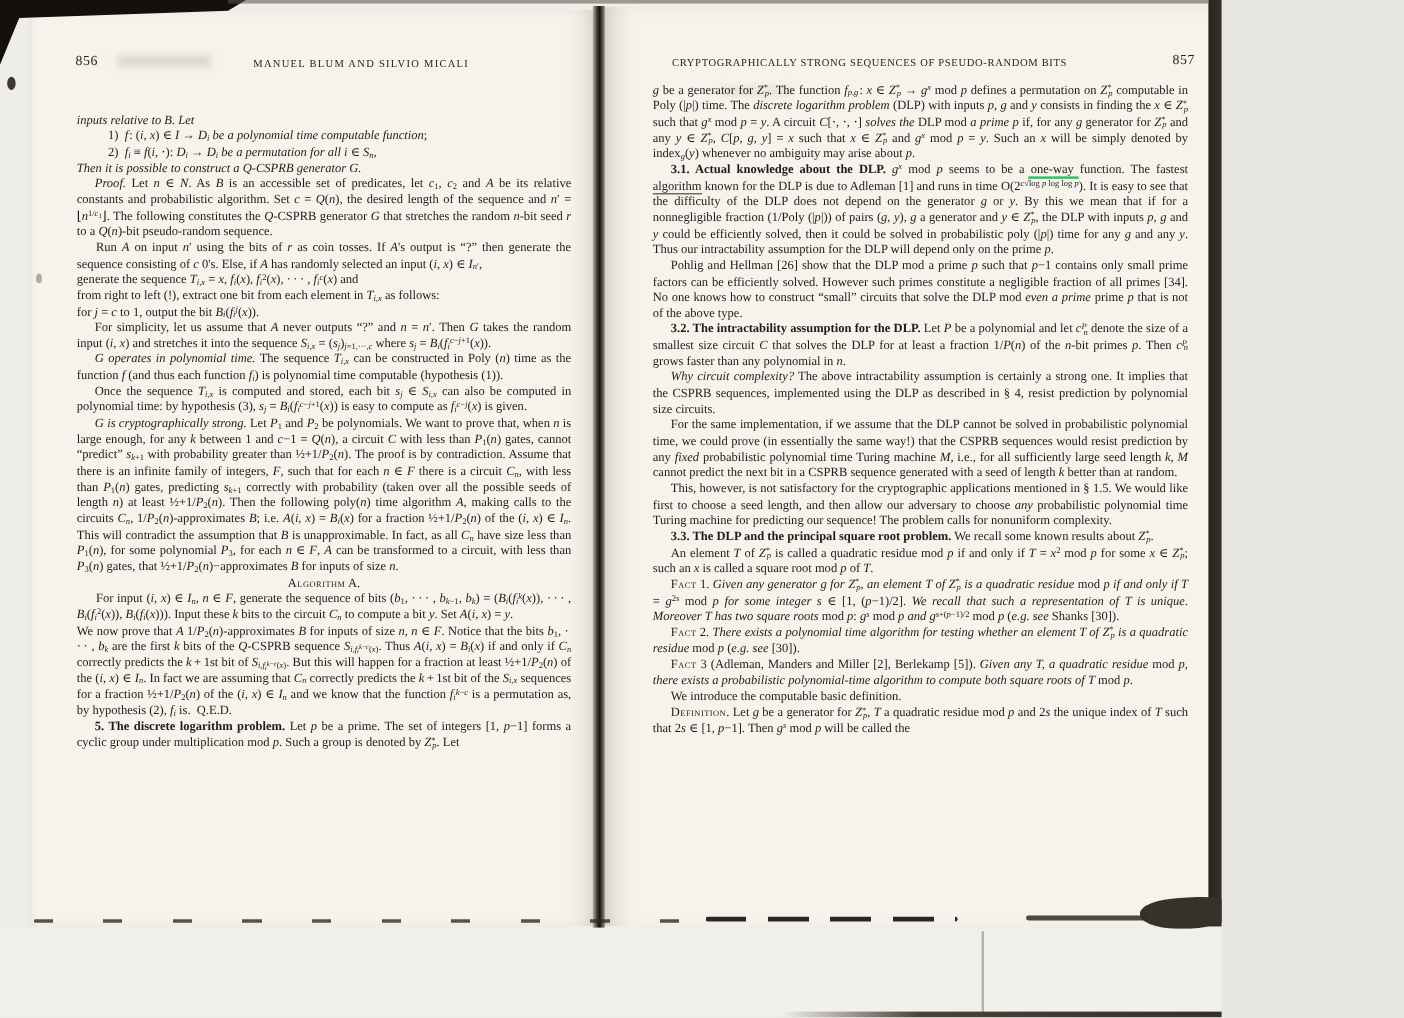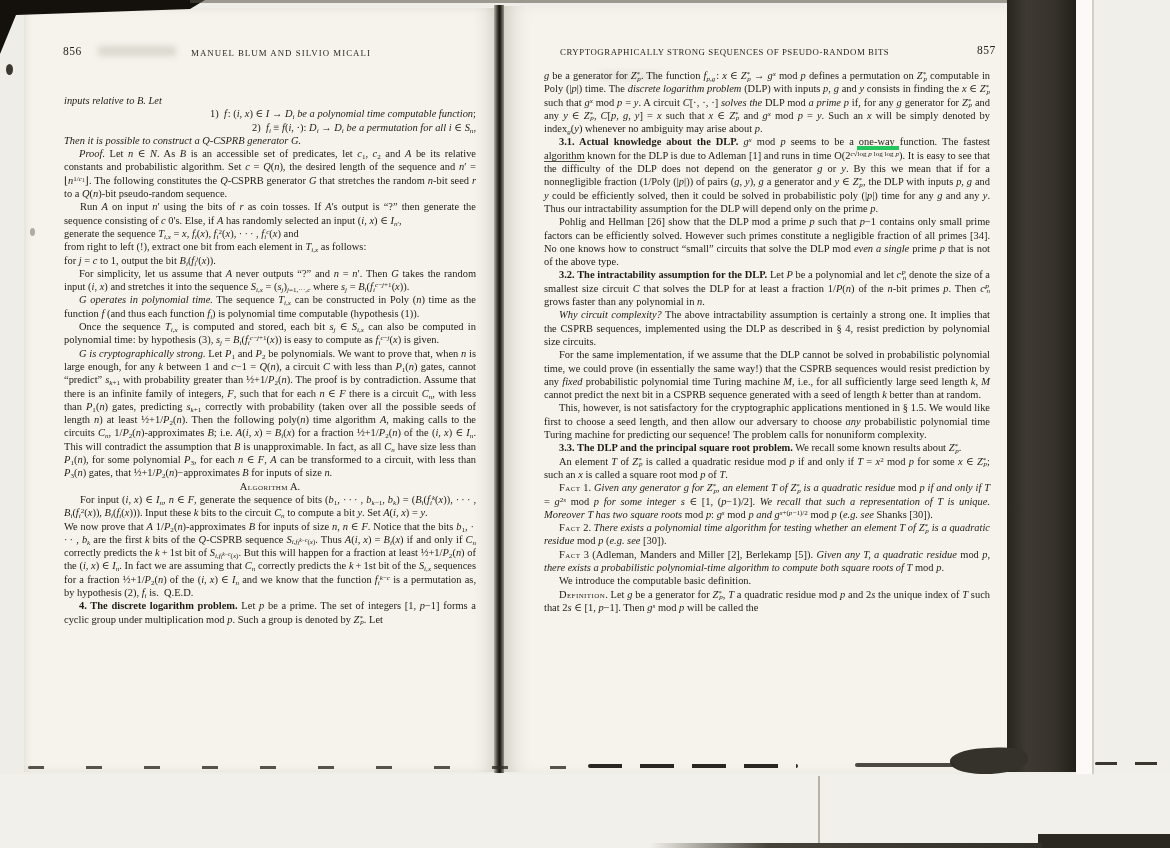--- a/index.html
+++ b/index.html
@@ -1,16 +1,16 @@
 <!DOCTYPE html>
 <html><head>
 <meta charset="utf-8">
 <style>
   html,body{margin:0;padding:0;background:#e8e6e0;}
-  #canvas{position:relative;width:1170px;height:848px;background:#efede7;overflow:hidden;
+  #canvas{position:relative;width:1018px;height:848px;background:#efede7;overflow:hidden;
           font-family:"Liberation Serif","DejaVu Serif",serif;color:#211d18;}
   .abs{position:absolute;}
   .paper{position:absolute;background:#f5f3ec;}
   #paper-left{left:24px;top:8px;width:473px;height:764px;
       box-shadow:inset -16px 0 20px -12px #c7c3b8, inset 4px 0 8px -4px #dbd7ce;}
   #paper-right{left:503px;top:6px;width:504px;height:766px;
       box-shadow:inset 18px 0 22px -14px #c3bfb4;}
   #gutter{left:494px;top:5px;width:10px;height:768px;
       background:linear-gradient(90deg,#b5b1a6,#39352e 38%,#16130f 58%,#938f84);}
   #edge-strip{left:1007px;top:0;width:69px;height:772px;
@@ -35,47 +35,47 @@
   #bottom-bar-1{left:1038px;top:834px;width:132px;height:14px;background:#2b2822;}
   #bottom-bar-2{left:650px;top:843px;width:392px;height:5px;
       background:linear-gradient(90deg,rgba(70,66,58,0),#46423a 30%,#322f29);}
   #speck-1{left:6px;top:64px;width:7px;height:11px;background:#3b3831;border-radius:50%;}
   #speck-2{left:30px;top:228px;width:5px;height:8px;background:#928e85;border-radius:50%;opacity:.7;}
   #smudge-1{left:98px;top:46px;width:78px;height:10px;background:#c6c2b6;filter:blur(3px);opacity:.55;}
   #smudge-2{left:600px;top:72px;width:60px;height:8px;background:#cfcbc0;filter:blur(3px);opacity:.4;}
 
   .runhead{position:absolute;font-size:8.8px;letter-spacing:1.05px;color:#2b2620;white-space:nowrap;}
   .pagenum{position:absolute;font-size:11.5px;letter-spacing:.5px;color:#241f19;}
-  #lp-head{left:116px;top:48px;width:330px;text-align:center;}
+  #lp-head{left:136px;top:48px;width:330px;text-align:center;}
   #rp-head{left:560px;top:47px;width:396px;letter-spacing:.55px;}
   #lp-num{left:63px;top:45px;}
   #rp-num{left:977px;top:44px;}
 
   .page-col{position:absolute;font-size:10.45px;line-height:13.3px;text-align:justify;color:#1f1b16;}
   #col-left{left:64px;top:66px;width:412px;margin-top:28px;}
   #col-right{left:544px;top:69px;width:446px;}
   p.blk{margin:0;}
   .ind{text-indent:15px;}
   .noind{text-indent:0;}
   .it{font-style:italic;}
-  .li{text-indent:26px;text-align:right;}
+  .li{text-indent:26px;text-align:left;}
   .blk1{margin-left:14px;text-indent:16px;}
   .blk2{margin-left:28px;text-align:left;}
   .alg-head{margin-left:36px;text-align:center;}
   .alg-body{margin-left:22px;text-indent:16px;}
   .gap-top{margin-top:7px;}
   .gap-top-sm{margin-top:3px;}
   sub,sup{font-size:68%;line-height:0;}
   sup{vertical-align:.42em;}
   sub{vertical-align:-.22em;}
   sub sub,sub sup,sup sub,sup sup{font-size:80%;}
   .sb{margin-left:-.38em;}
   .sc{font-variant:small-caps;letter-spacing:.4px;}
   .u{border-bottom:1px solid #4e4a42;}
-  .ov{border-top:4px solid #22c55e;}
+  .ov{border-top:2px solid #22c55e;}
   b{font-weight:bold;}
 </style>
 </head>
 <body>
 
 <div id="canvas">
 
   <div class="paper" id="paper-left"></div>
   <div class="paper" id="paper-right"></div>
   <div class="abs" id="gutter"></div>
@@ -114,26 +114,26 @@
       <p class="blk blk2">generate the sequence <i>T</i><sub><i>i</i>,<i>x</i></sub> = <i>x</i>, <i>f</i><sub><i>i</i></sub>(<i>x</i>), <i>f</i><sub><i>i</i></sub><sup>2</sup>(<i>x</i>), · · · , <i>f</i><sub><i>i</i></sub><sup><i>c</i></sup>(<i>x</i>) and</p>
       <p class="blk blk2">from right to left (!), extract one bit from each element in <i>T</i><sub><i>i</i>,<i>x</i></sub> as follows:</p>
       <p class="blk blk2">for <i>j</i> = <i>c</i> to 1, output the bit <i>B</i><sub><i>i</i></sub>(<i>f</i><sub><i>i</i></sub><sup><i>j</i></sup>(<i>x</i>)).</p>
       <p class="blk ind gap-top-sm">For simplicity, let us assume that <i>A</i> never outputs “?” and <i>n</i> = <i>n</i>′. Then <i>G</i> takes the random input (<i>i</i>, <i>x</i>) and stretches it into the sequence <i>S</i><sub><i>i</i>,<i>x</i></sub> = (<i>s</i><sub><i>j</i></sub>)<sub><i>j</i>=1,···,<i>c</i></sub> where <i>s</i><sub><i>j</i></sub> = <i>B</i><sub><i>i</i></sub>(<i>f</i><sub><i>i</i></sub><sup><i>c</i>−<i>j</i>+1</sup>(<i>x</i>)).</p>
       <p class="blk ind"><i>G operates in polynomial time.</i> The sequence <i>T</i><sub><i>i</i>,<i>x</i></sub> can be constructed in Poly (<i>n</i>) time as the function <i>f</i> (and thus each function <i>f</i><sub><i>i</i></sub>) is polynomial time computable (hypothesis (1)).</p>
       <p class="blk ind">Once the sequence <i>T</i><sub><i>i</i>,<i>x</i></sub> is computed and stored, each bit <i>s</i><sub><i>j</i></sub> ∈ <i>S</i><sub><i>i</i>,<i>x</i></sub> can also be computed in polynomial time: by hypothesis (3), <i>s</i><sub><i>j</i></sub> = <i>B</i><sub><i>i</i></sub>(<i>f</i><sub><i>i</i></sub><sup><i>c</i>−<i>j</i>+1</sup>(<i>x</i>)) is easy to compute as <i>f</i><sub><i>i</i></sub><sup><i>c</i>−<i>j</i></sup>(<i>x</i>) is given.</p>
       <p class="blk ind"><i>G is cryptographically strong.</i> Let <i>P</i><sub>1</sub> and <i>P</i><sub>2</sub> be polynomials. We want to prove that, when <i>n</i> is large enough, for any <i>k</i> between 1 and <i>c</i>−1 = <i>Q</i>(<i>n</i>), a circuit <i>C</i> with less than <i>P</i><sub>1</sub>(<i>n</i>) gates, cannot “predict” <i>s</i><sub><i>k</i>+1</sub> with probability greater than ½+1/<i>P</i><sub>2</sub>(<i>n</i>). The proof is by contradiction. Assume that there is an infinite family of integers, <i>F</i>, such that for each <i>n</i> ∈ <i>F</i> there is a circuit <i>C</i><sub><i>n</i></sub>, with less than <i>P</i><sub>1</sub>(<i>n</i>) gates, predicting <i>s</i><sub><i>k</i>+1</sub> correctly with probability (taken over all the possible seeds of length <i>n</i>) at least ½+1/<i>P</i><sub>2</sub>(<i>n</i>). Then the following poly(<i>n</i>) time algorithm <i>A</i>, making calls to the circuits <i>C</i><sub><i>n</i></sub>, 1/<i>P</i><sub>2</sub>(<i>n</i>)-approximates <i>B</i>; i.e. <i>A</i>(<i>i</i>, <i>x</i>) = <i>B</i><sub><i>i</i></sub>(<i>x</i>) for a fraction ½+1/<i>P</i><sub>2</sub>(<i>n</i>) of the (<i>i</i>, <i>x</i>) ∈ <i>I</i><sub><i>n</i></sub>. This will contradict the assumption that <i>B</i> is unapproximable. In fact, as all <i>C</i><sub><i>n</i></sub> have size less than <i>P</i><sub>1</sub>(<i>n</i>), for some polynomial <i>P</i><sub>3</sub>, for each <i>n</i> ∈ <i>F</i>, <i>A</i> can be transformed to a circuit, with less than <i>P</i><sub>3</sub>(<i>n</i>) gates, that ½+1/<i>P</i><sub>2</sub>(<i>n</i>)−approximates <i>B</i> for inputs of size <i>n</i>.</p>
       <p class="blk alg-head gap-top"><span class="sc">Algorithm</span> A.</p>
       <p class="blk alg-body">For input (<i>i</i>, <i>x</i>) ∈ <i>I</i><sub><i>n</i></sub>, <i>n</i> ∈ <i>F</i>, generate the sequence of bits (<i>b</i><sub>1</sub>, · · · , <i>b</i><sub><i>k</i>−1</sub>, <i>b</i><sub><i>k</i></sub>) = (<i>B</i><sub><i>i</i></sub>(<i>f</i><sub><i>i</i></sub><sup><i>k</i></sup>(<i>x</i>)), · · · , <i>B</i><sub><i>i</i></sub>(<i>f</i><sub><i>i</i></sub><sup>2</sup>(<i>x</i>)), <i>B</i><sub><i>i</i></sub>(<i>f</i><sub><i>i</i></sub>(<i>x</i>))). Input these <i>k</i> bits to the circuit <i>C</i><sub><i>n</i></sub> to compute a bit <i>y</i>. Set <i>A</i>(<i>i</i>, <i>x</i>) = <i>y</i>.</p>
       <p class="blk noind">We now prove that <i>A</i> 1/<i>P</i><sub>2</sub>(<i>n</i>)-approximates <i>B</i> for inputs of size <i>n</i>, <i>n</i> ∈ <i>F</i>. Notice that the bits <i>b</i><sub>1</sub>, · · · , <i>b</i><sub><i>k</i></sub> are the first <i>k</i> bits of the <i>Q</i>-CSPRB sequence <i>S</i><sub><i>i</i>,<i>f</i><sub><i>i</i></sub><sup><i>k</i>−<i>c</i></sup>(<i>x</i>)</sub>. Thus <i>A</i>(<i>i</i>, <i>x</i>) = <i>B</i><sub><i>i</i></sub>(<i>x</i>) if and only if <i>C</i><sub><i>n</i></sub> correctly predicts the <i>k</i> + 1st bit of <i>S</i><sub><i>i</i>,<i>f</i><sub><i>i</i></sub><sup><i>k</i>−<i>c</i></sup>(<i>x</i>)</sub>. But this will happen for a fraction at least ½+1/<i>P</i><sub>2</sub>(<i>n</i>) of the (<i>i</i>, <i>x</i>) ∈ <i>I</i><sub><i>n</i></sub>. In fact we are assuming that <i>C</i><sub><i>n</i></sub> correctly predicts the <i>k</i> + 1st bit of the <i>S</i><sub><i>i</i>,<i>x</i></sub> sequences for a fraction ½+1/<i>P</i><sub>2</sub>(<i>n</i>) of the (<i>i</i>, <i>x</i>) ∈ <i>I</i><sub><i>n</i></sub> and we know that the function <i>f</i><sub><i>i</i></sub><sup><i>k</i>−<i>c</i></sup> is a permutation as, by hypothesis (2), <i>f</i><sub><i>i</i></sub> is. Q.E.D.</p>
-      <p class="blk ind gap-top"><b>4. The discrete logarithm problem.</b> Let <i>p</i> be a prime. The set of integers [1, <i>p</i>−1] forms a cyclic group under multiplication mod <i>p</i>. Such a group is denoted by <i>Z</i><sup>*</sup><sub class="sb"><i>p</i></sub>. Let</p>
+      <p class="blk ind gap-top"><b>5. The discrete logarithm problem.</b> Let <i>p</i> be a prime. The set of integers [1, <i>p</i>−1] forms a cyclic group under multiplication mod <i>p</i>. Such a group is denoted by <i>Z</i><sup>*</sup><sub class="sb"><i>p</i></sub>. Let</p>
     </div>
   <div class="page-col" id="col-right">
       <p class="blk noind"><i>g</i> be a generator for <i>Z</i><sup>*</sup><sub class="sb"><i>p</i></sub>. The function <i>f</i><sub><i>p</i>,<i>g</i></sub> : <i>x</i> ∈ <i>Z</i><sup>*</sup><sub class="sb"><i>p</i></sub> → <i>g</i><sup><i>x</i></sup> mod <i>p</i> defines a permutation on <i>Z</i><sup>*</sup><sub class="sb"><i>p</i></sub> computable in Poly (|<i>p</i>|) time. The <i>discrete logarithm problem</i> (DLP) with inputs <i>p</i>, <i>g</i> and <i>y</i> consists in finding the <i>x</i> ∈ <i>Z</i><sup>*</sup><sub class="sb"><i>p</i></sub> such that <i>g</i><sup><i>x</i></sup> mod <i>p</i> = <i>y</i>. A circuit <i>C</i>[⋅, ⋅, ⋅] <i>solves the</i> DLP mod <i>a prime p</i> if, for any <i>g</i> generator for <i>Z</i><sup>*</sup><sub class="sb"><i>p</i></sub> and any <i>y</i> ∈ <i>Z</i><sup>*</sup><sub class="sb"><i>p</i></sub>, <i>C</i>[<i>p</i>, <i>g</i>, <i>y</i>] = <i>x</i> such that <i>x</i> ∈ <i>Z</i><sup>*</sup><sub class="sb"><i>p</i></sub> and <i>g</i><sup><i>x</i></sup> mod <i>p</i> = <i>y</i>. Such an <i>x</i> will be simply denoted by index<sub><i>g</i></sub>(<i>y</i>) whenever no ambiguity may arise about <i>p</i>.</p>
       <p class="blk ind gap-top-sm"><b>3.1. Actual knowledge about the DLP.</b> <i>g</i><sup><i>x</i></sup> mod <i>p</i> seems to be a one-way function. The fastest <span class="u">algorithm</span> known for the DLP is due to Adleman [1] and runs in time O(2<sup><i>c</i>√<span class="ov">log <i>p</i> log log <i>p</i></span></sup>). It is easy to see that the difficulty of the DLP does not depend on the generator <i>g</i> or <i>y</i>. By this we mean that if for a nonnegligible fraction (1/Poly (|<i>p</i>|)) of pairs (<i>g</i>, <i>y</i>), <i>g</i> a generator and <i>y</i> ∈ <i>Z</i><sup>*</sup><sub class="sb"><i>p</i></sub>, the DLP with inputs <i>p</i>, <i>g</i> and <i>y</i> could be efficiently solved, then it could be solved in probabilistic poly (|<i>p</i>|) time for any <i>g</i> and any <i>y</i>. Thus our intractability assumption for the DLP will depend only on the prime <i>p</i>.</p>
-      <p class="blk ind">Pohlig and Hellman [26] show that the DLP mod a prime <i>p</i> such that <i>p</i>−1 contains only small prime factors can be efficiently solved. However such primes constitute a negligible fraction of all primes [34]. No one knows how to construct “small” circuits that solve the DLP mod <i>even a single</i> prime <i>p</i> that is not of the above type.</p>
+      <p class="blk ind">Pohlig and Hellman [26] show that the DLP mod a prime <i>p</i> such that <i>p</i>−1 contains only small prime factors can be efficiently solved. However such primes constitute a negligible fraction of all primes [34]. No one knows how to construct “small” circuits that solve the DLP mod <i>even a prime</i> prime <i>p</i> that is not of the above type.</p>
       <p class="blk ind gap-top-sm"><b>3.2. The intractability assumption for the DLP.</b> Let <i>P</i> be a polynomial and let <i>c</i><sup><i>P</i></sup><sub class="sb"><i>n</i></sub> denote the size of a smallest size circuit <i>C</i> that solves the DLP for at least a fraction 1/<i>P</i>(<i>n</i>) of the <i>n</i>-bit primes <i>p</i>. Then <i>c</i><sup><i>P</i></sup><sub class="sb"><i>n</i></sub> grows faster than any polynomial in <i>n</i>.</p>
       <p class="blk ind"><i>Why circuit complexity?</i> The above intractability assumption is certainly a strong one. It implies that the CSPRB sequences, implemented using the DLP as described in § 4, resist prediction by polynomial size circuits.</p>
       <p class="blk ind">For the same implementation, if we assume that the DLP cannot be solved in probabilistic polynomial time, we could prove (in essentially the same way!) that the CSPRB sequences would resist prediction by any <i>fixed</i> probabilistic polynomial time Turing machine <i>M</i>, i.e., for all sufficiently large seed length <i>k</i>, <i>M</i> cannot predict the next bit in a CSPRB sequence generated with a seed of length <i>k</i> better than at random.</p>
       <p class="blk ind">This, however, is not satisfactory for the cryptographic applications mentioned in § 1.5. We would like first to choose a seed length, and then allow our adversary to choose <i>any</i> probabilistic polynomial time Turing machine for predicting our sequence! The problem calls for nonuniform complexity.</p>
       <p class="blk ind gap-top-sm"><b>3.3. The DLP and the principal square root problem.</b> We recall some known results about <i>Z</i><sup>*</sup><sub class="sb"><i>p</i></sub>.</p>
       <p class="blk ind">An element <i>T</i> of <i>Z</i><sup>*</sup><sub class="sb"><i>p</i></sub> is called a quadratic residue mod <i>p</i> if and only if <i>T</i> = <i>x</i><sup>2</sup> mod <i>p</i> for some <i>x</i> ∈ <i>Z</i><sup>*</sup><sub class="sb"><i>p</i></sub>; such an <i>x</i> is called a square root mod <i>p</i> of <i>T</i>.</p>
       <p class="blk ind"><span class="sc">Fact</span> 1. <i>Given any generator g for Z</i><sup>*</sup><sub class="sb"><i>p</i></sub>, <i>an element T of Z</i><sup>*</sup><sub class="sb"><i>p</i></sub> <i>is a quadratic residue</i> mod <i>p</i> <i>if and only if T</i> = <i>g</i><sup>2<i>s</i></sup> mod <i>p</i> <i>for some integer s</i> ∈ [1, (<i>p</i>−1)/2]. <i>We recall that such a representation of T is unique. Moreover T has two square roots</i> mod <i>p</i>: <i>g</i><sup><i>s</i></sup> mod <i>p</i> <i>and g</i><sup><i>s</i>+(<i>p</i>−1)/2</sup> mod <i>p</i> (<i>e.g. see</i> Shanks [30]).</p>
       <p class="blk ind"><span class="sc">Fact</span> 2. <i>There exists a polynomial time algorithm for testing whether an element T of Z</i><sup>*</sup><sub class="sb"><i>p</i></sub> <i>is a quadratic residue</i> mod <i>p</i> (<i>e.g. see</i> [30]).</p>
       <p class="blk ind"><span class="sc">Fact</span> 3 (Adleman, Manders and Miller [2], Berlekamp [5]). <i>Given any T, a quadratic residue</i> mod <i>p</i>, <i>there exists a probabilistic polynomial-time algorithm to compute both square roots of T</i> mod <i>p</i>.</p>
       <p class="blk ind">We introduce the computable basic definition.</p>

